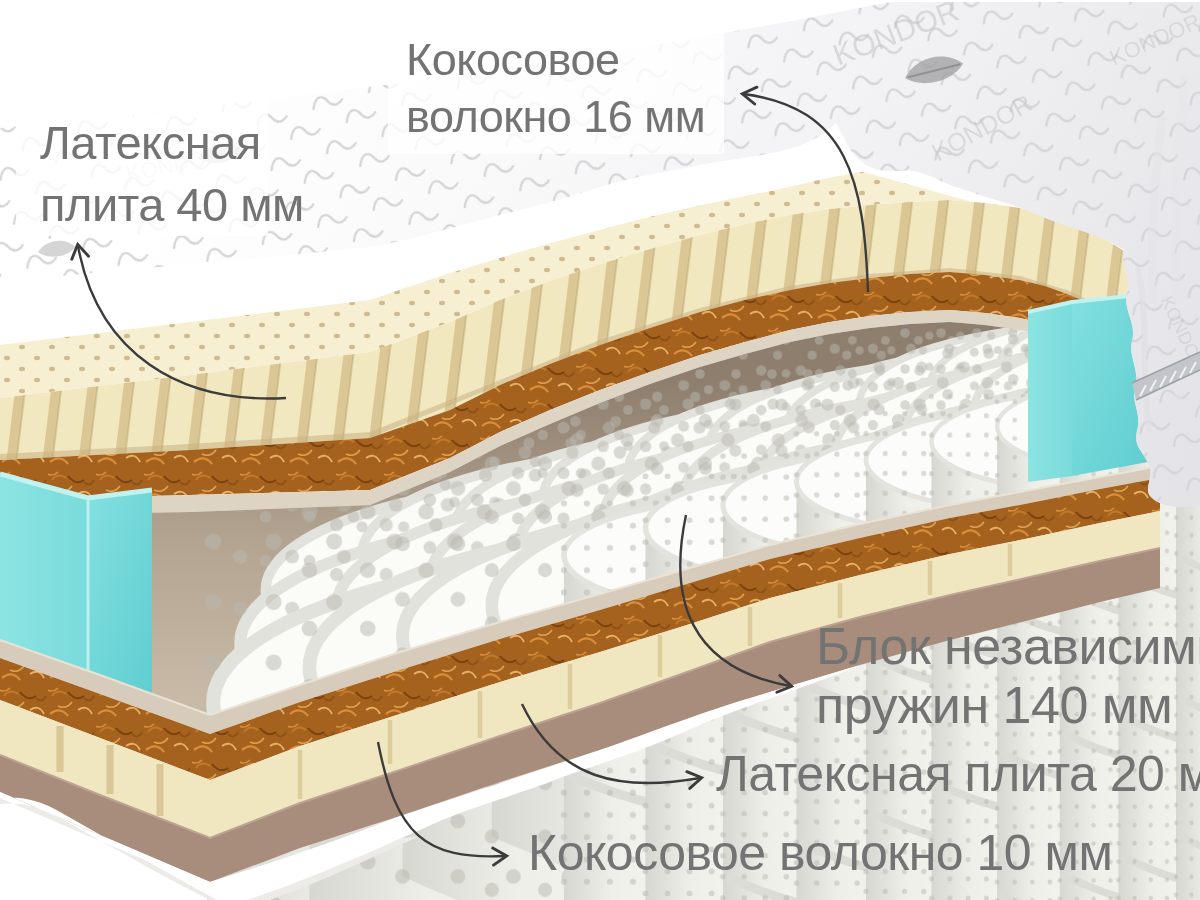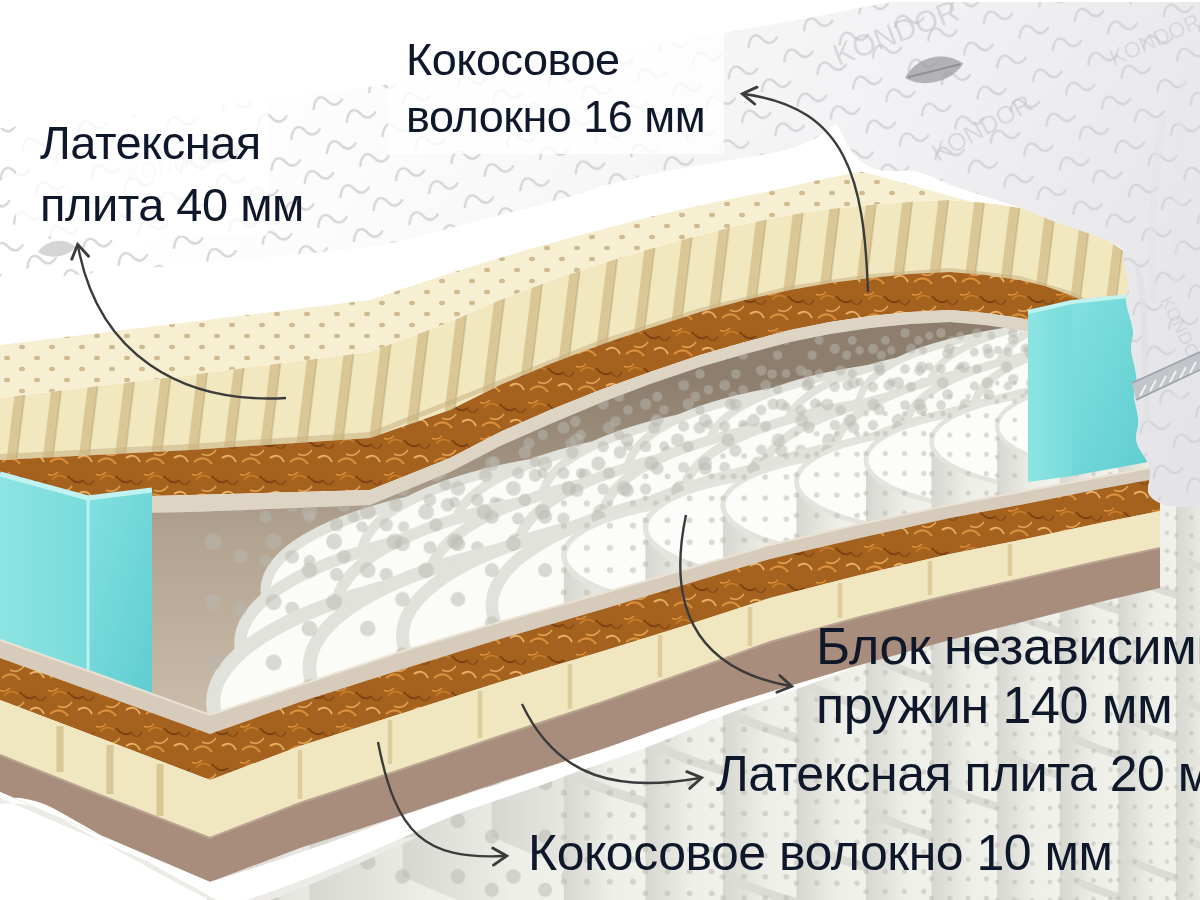--- a/index.html
+++ b/index.html
@@ -1,19 +1,19 @@
 <!DOCTYPE html>
 <html><head>
 <meta charset="utf-8">
 <style>
   html,body{margin:0;padding:0;background:#ffffff;}
   .stage{position:relative;width:1200px;height:900px;background:#fff;overflow:hidden;
          font-family:"Liberation Sans","DejaVu Sans",sans-serif;}
   .stage svg{position:absolute;left:0;top:0;}
-  .lbl{position:absolute;color:#0f172a;font-weight:400;letter-spacing:-0.5px;line-height:1.2;white-space:nowrap;}
+  .lbl{position:absolute;color:#737373;font-weight:400;letter-spacing:-0.5px;line-height:1.2;white-space:nowrap;}
   .panel{position:absolute;background:rgba(255,255,255,0.80);border-radius:3px;}
   .lbl-latex40{left:40px;top:112px;font-size:47px;line-height:1.32;}
   .pnl-latex40{left:16px;top:94px;width:252px;height:142px;}
   .lbl-coco-top{left:406px;top:31px;font-size:45px;line-height:1.27;}
   .pnl-coco-top{left:388px;top:14px;width:336px;height:140px;}
   .lbl-springs{left:816px;top:617px;font-size:52px;line-height:1.13;}
   .lbl-latex20{left:716px;top:744px;font-size:50px;}
   .lbl-coco-bottom{left:528px;top:823px;font-size:50px;}
 </style>
 </head>

